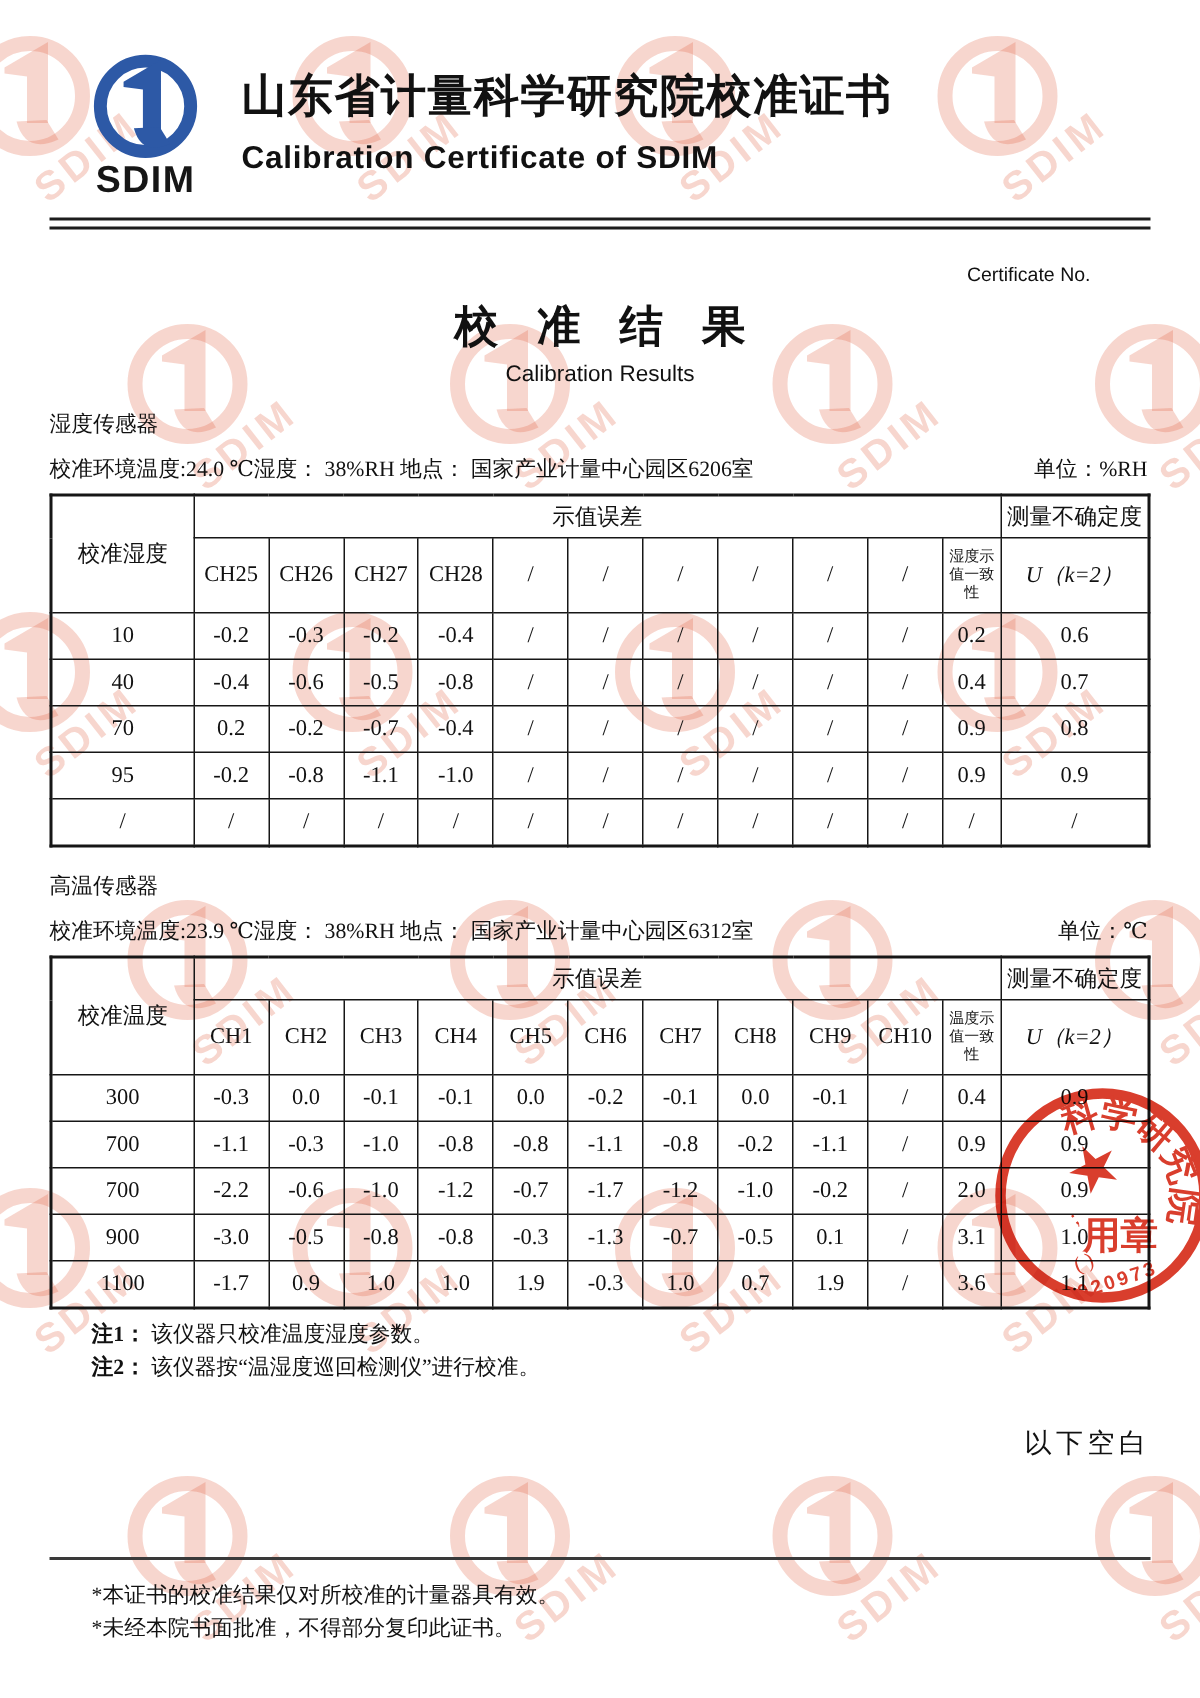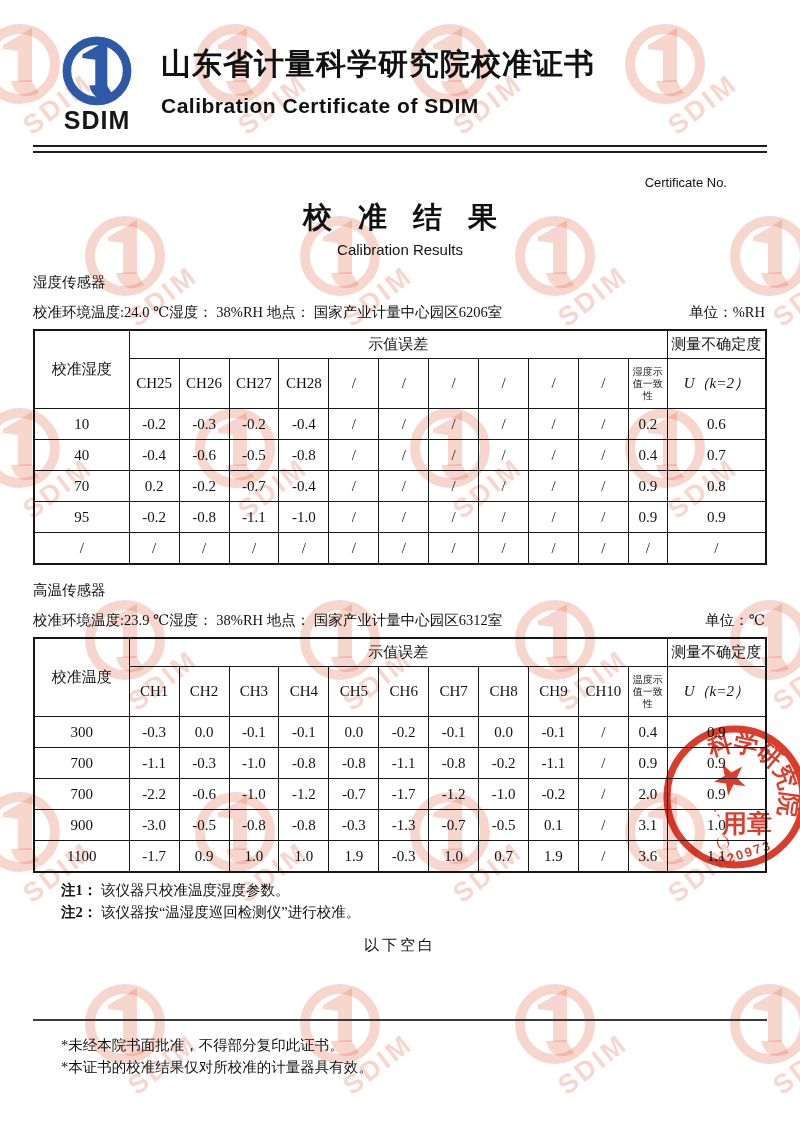--- a/index.html
+++ b/index.html
@@ -49,21 +49,21 @@
   table.ctable tr.hr1 th{height:27px;}
   table.ctable tr.hr2 th{height:49px;}
   table.ctable tbody td{height:30px;}
   th.consist-head{font-size:10px; line-height:1.2;}
   .u-col{font-style:italic;}
   .tbl-wrap2 .sec-title{margin-top:16px;}
 
   
   .notes{margin:6px 0 0 28px; font-size:14.5px; line-height:1.55;}
   .notes .nlbl{font-weight:bold;}
-  .blank-marker{text-align:center; font-size:15px; letter-spacing:3px; margin-top:12px;}
+  .blank-marker{text-align:right; font-size:18px; letter-spacing:3px; margin-top:26px;}
   .ftr-rule{margin-top:64px; border-top:2px solid #3a3a3a; height:0;}
   .ftr-notes{margin:14px 0 0 28px; font-size:14.5px; line-height:1.5;}
 
   
   .stamp{position:absolute; left:660px; top:720px; width:160px; height:160px; z-index:2;
     mix-blend-mode:multiply; pointer-events:none;}
 </style>
 </head>
 <body>
 
@@ -430,22 +430,22 @@
     </div>
 
     <div class="notes">
       <div><span class="nlbl">注1：</span> <span>该仪器只校准温度湿度参数。</span></div>
       <div><span class="nlbl">注2：</span> <span>该仪器按“温湿度巡回检测仪”进行校准。</span></div>
     </div>
     <div class="blank-marker">以下空白</div>
 
     <div class="ftr-rule"></div>
     <div class="ftr-notes">
+      <div>*本证书的校准结果仅对所校准的计量器具有效。</div>
       <div>*未经本院书面批准，不得部分复印此证书。</div>
-      <div>*本证书的校准结果仅对所校准的计量器具有效。</div>
     </div>
 
   </div>
 
   <svg class="stamp" viewBox="0 0 160 160">
     <g id="stamp-g" fill="#d62e1c" opacity="0.92" font-family="Liberation Serif, DejaVu Serif, serif">
       <circle cx="75" cy="77" r="68" fill="none" stroke="#d62e1c" stroke-width="7"></circle>
       <g id="stamp-arc" font-size="24" font-weight="bold">
           <text transform="translate(60.1,25.1) rotate(-16)" text-anchor="middle" dominant-baseline="central">科</text>
           <text transform="translate(86.2,24.2) rotate(12)" text-anchor="middle" dominant-baseline="central">学</text>

